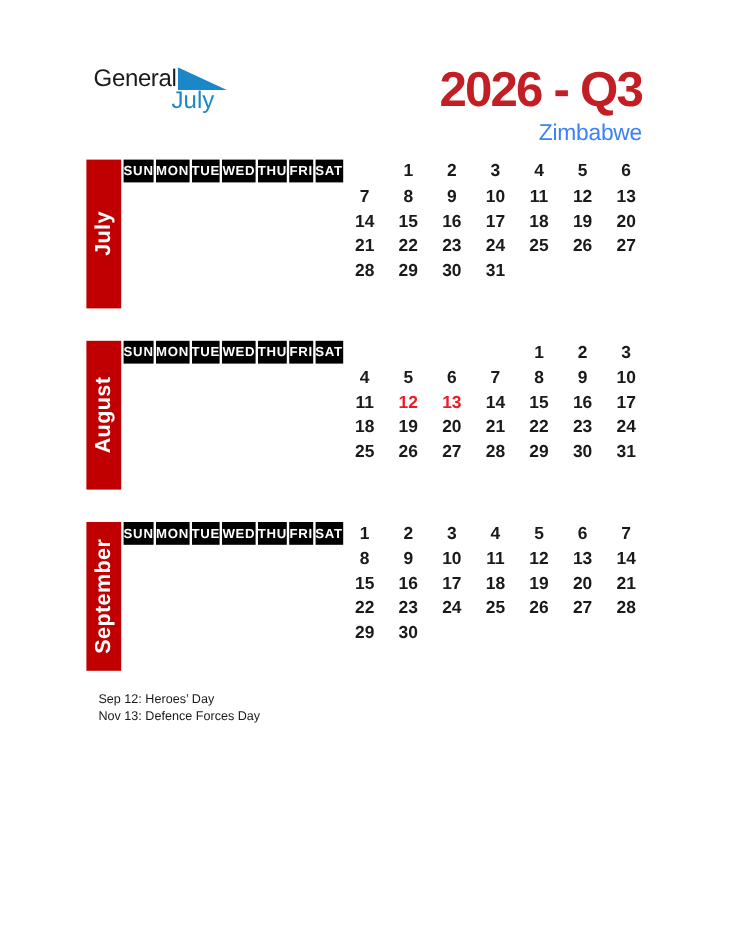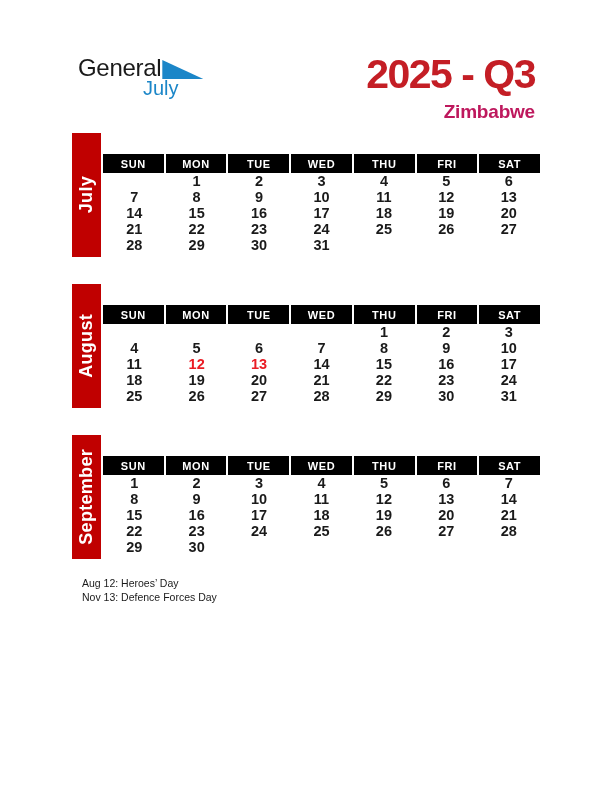--- a/index.html
+++ b/index.html
@@ -8,59 +8,59 @@
     background: #ffffff;
     font-family: "Liberation Sans", sans-serif;
     position: relative;
     overflow: hidden;
   }
 
   
   .logo { position: absolute; left: 78px; top: 56px; }
   .logo-row { display: flex; align-items: flex-end; }
   .logo-general {
-    font-size: 24px; color: #1a1a1a; letter-spacing: -0.3px; line-height: 1;
+    font-size: 20px; color: #1a1a1a; letter-spacing: -0.3px; line-height: 1;
   }
   .logo-triangle {
     width: 41px; height: 19px; margin-left: 1px; margin-bottom: 1px;
     background: #1b86c8;
     clip-path: polygon(0 0, 100% 100%, 0 100%);
   }
   .logo-blue {
     font-size: 20px; color: #1b86c8; line-height: 1;
     margin-left: 65px; margin-top: -2px;
   }
 
   
   .title-block { position: absolute; top: 54px; right: 77px; text-align: right; }
   .title {
     font-size: 41px; font-weight: bold; letter-spacing: -1.5px;
     line-height: 1; color: #c41e25; white-space: nowrap;
   }
   .subtitle {
-    font-size: 19px; font-weight: bold; color: #be185d;
+    font-size: 19px; font-weight: normal; color: #3b82f6;
     margin-top: 6px; letter-spacing: -0.2px;
   }
 
   
   .month {
     position: absolute; left: 72px; width: 468px; height: 124px;
     display: flex;
   }
   .month-bar {
     width: 29px; background: #c00000; color: #ffffff;
     display: flex; align-items: center; justify-content: center;
     flex: none;
   }
   .month-label {
     writing-mode: vertical-rl; transform: rotate(180deg);
     font-weight: bold; font-size: 18px; letter-spacing: 0.3px;
     white-space: nowrap;
   }
-  .month-grid { flex: 1; margin-left: 2px; display: flex; flex-direction: column; margin-top: 21px; }
+  .month-grid { flex: 1; margin-left: 2px; display: flex; flex-direction: row; }
   .dow-row { display: flex; gap: 2px; height: 19px; flex: none; }
   .dow-cell {
     flex: 1; background: #000000; color: #ffffff;
     font-weight: bold; font-size: 11px; letter-spacing: 0.6px;
     display: flex; align-items: center; justify-content: center;
   }
   .date-grid {
     flex: 1; display: grid;
     grid-template-columns: repeat(7, 1fr);
     grid-template-rows: repeat(6, 1fr);
@@ -82,21 +82,21 @@
 
 <div class="logo">
   <div class="logo-row">
     <span class="logo-general">General</span>
     <span class="logo-triangle"></span>
   </div>
   <div class="logo-blue">July</div>
 </div>
 
 <div class="title-block">
-  <div class="title">2025 - Q3</div>
+  <div class="title">2026 - Q3</div>
   <div class="subtitle">Zimbabwe</div>
 </div>
 
 <div id="months">
     <section class="month" style="top: 133px;">
       <div class="month-bar" style="background: rgb(192, 0, 0);">
         <span class="month-label">July</span>
       </div>
       <div class="month-grid">
         <div class="dow-row">
@@ -270,15 +270,15 @@
           <div class="date-cell"></div>
           <div class="date-cell"></div>
           <div class="date-cell"></div>
           <div class="date-cell"></div>
         </div>
       </div>
     </section>
   </div>
 
 <div class="footnotes">
-  <div>Aug 12: Heroes’ Day</div>
+  <div>Sep 12: Heroes’ Day</div>
   <div>Nov 13: Defence Forces Day</div>
 </div>
 
 </body></html>

